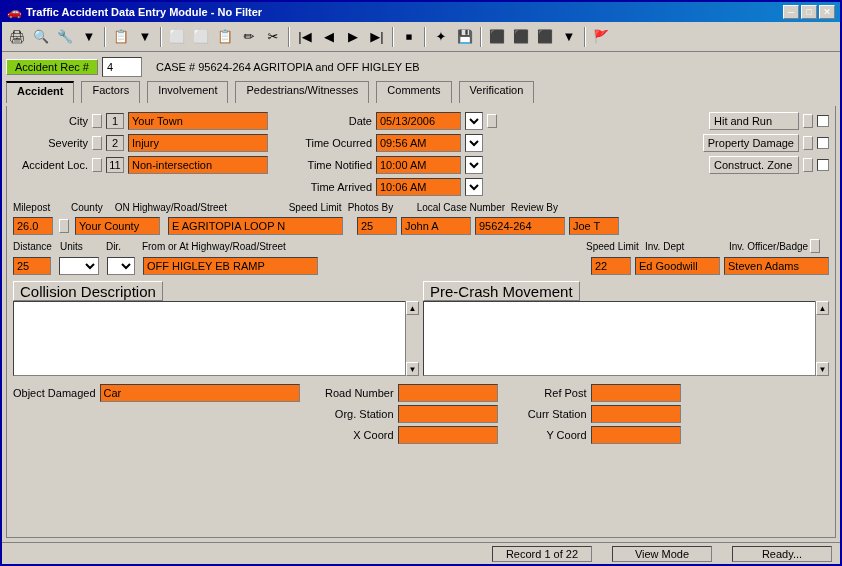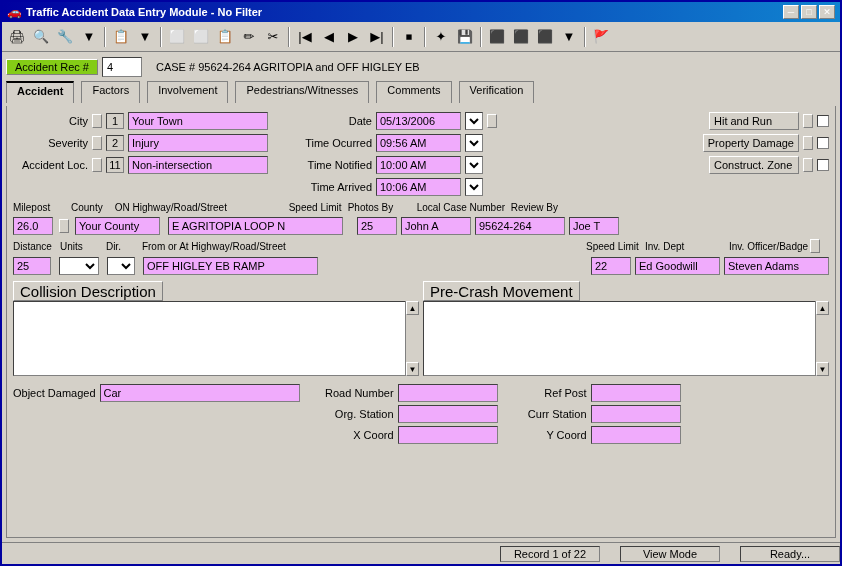--- a/index.html
+++ b/index.html
@@ -36,21 +36,21 @@
     
     .form-panel { background: #d4d0c8; border: 1px solid #808080; border-top: none; padding: 6px; flex: 1; display: flex; flex-direction: column; gap: 4px; }
 
     
     .form-row { display: flex; align-items: center; gap: 4px; }
 
     
     .field-label { text-align: right; font-size: 11px; min-width: 70px; }
 
     
-    .field-input { height: 18px; background: #f0abfc; border: 1px solid #808080; border-top-color: #404040; border-left-color: #404040; padding: 1px 3px; font-size: 11px; font-family: 'MS Sans Serif', Arial, sans-serif; }
+    .field-input { height: 18px; background: #f97316; border: 1px solid #808080; border-top-color: #404040; border-left-color: #404040; padding: 1px 3px; font-size: 11px; font-family: 'MS Sans Serif', Arial, sans-serif; }
 
     
     .field-select { height: 18px; background: white; border: 1px solid #808080; border-top-color: #404040; border-left-color: #404040; padding: 1px 2px; font-size: 11px; font-family: 'MS Sans Serif', Arial, sans-serif; }
 
     
     .check-box { width: 12px; height: 12px; background: white; border: 1px solid #808080; border-top-color: #404040; border-left-color: #404040; display: inline-block; }
 
     
     .right-btn { min-width: 90px; height: 18px; background: #d4d0c8; border: 1px solid #808080; border-top-color: #fff; border-left-color: #fff; font-size: 11px; text-align: left; padding: 1px 4px; cursor: pointer; }
 
@@ -58,21 +58,21 @@
     .desc-section { display: flex; gap: 4px; margin-top: 2px; }
     .desc-box { flex: 1; display: flex; flex-direction: column; }
     .desc-btn { height: 20px; background: #d4d0c8; border: 1px solid #808080; border-top-color: #fff; border-left-color: #fff; font-size: 15px; cursor: pointer; padding: 1px 6px; align-self: flex-start; }
     .desc-textarea { flex: 1; background: white; border: 1px solid #808080; border-top-color: #404040; border-left-color: #404040; min-height: 70px; resize: none; font-size: 11px; padding: 2px; }
 
     
     .bottom-section { display: flex; gap: 4px; margin-top: 4px; }
     .bottom-col { display: flex; flex-direction: column; gap: 3px; }
 
     
-    .status-bar { background: #d4d0c8; border-top: 1px solid #808080; padding: 2px 0; display: flex; align-items: center; justify-content: flex-end; gap: 20px; height: 22px; font-size: 11px; }
+    .status-bar { background: #d4d0c8; border-top: 1px solid #808080; padding: 2px 8px; display: flex; align-items: center; justify-content: flex-end; gap: 20px; height: 22px; font-size: 11px; }
     .status-panel { border: 1px solid #808080; border-top-color: #404040; border-left-color: #404040; padding: 1px 10px; min-width: 100px; text-align: center; }
 
     .inline-indicator { width: 10px; height: 14px; background: #d4d0c8; border: 1px solid #808080; border-top-color: #fff; border-left-color: #fff; display: inline-block; vertical-align: middle; }
 
     .small-num { width: 18px; background: #d4d0c8; border: 1px solid #808080; border-top-color: #404040; border-left-color: #404040; text-align: center; font-size: 11px; padding: 1px; }
     .scrollbar { position: absolute; right: 0; top: 0; bottom: 0; width: 14px; background: #d4d0c8; border-left: 1px solid #808080; display: flex; flex-direction: column; }
     .scroll-btn { height: 14px; background: #d4d0c8; border: 1px solid #808080; border-top-color: #fff; border-left-color: #fff; display: flex; align-items: center; justify-content: center; font-size: 8px; cursor: pointer; }
     .scroll-thumb { flex: 1; background: #d4d0c8; }
   </style>
 </head>

